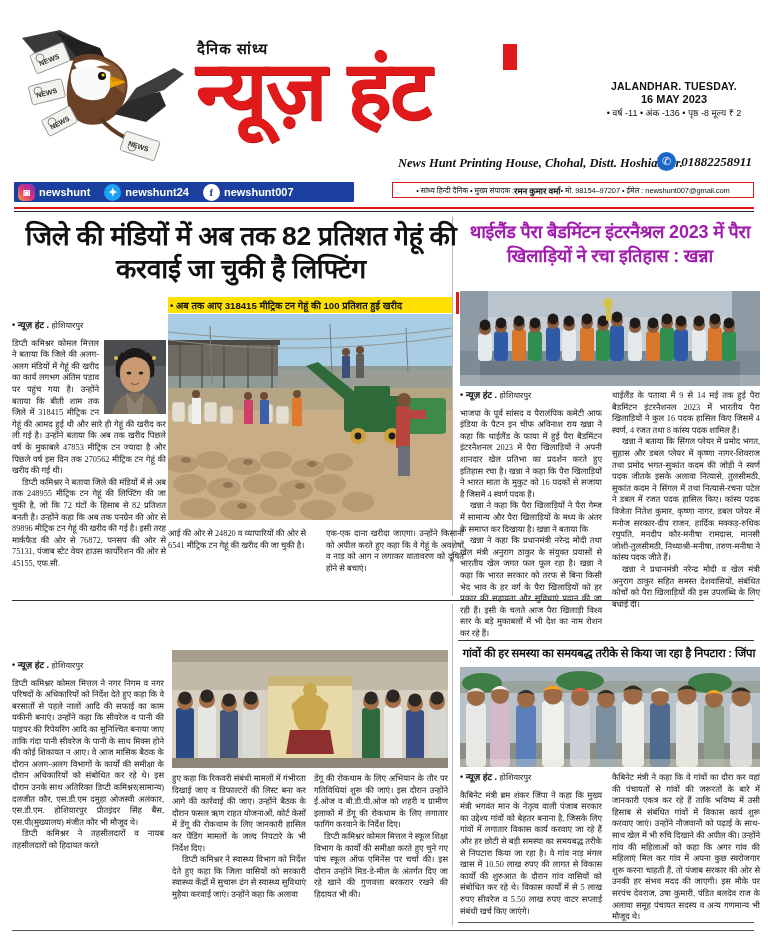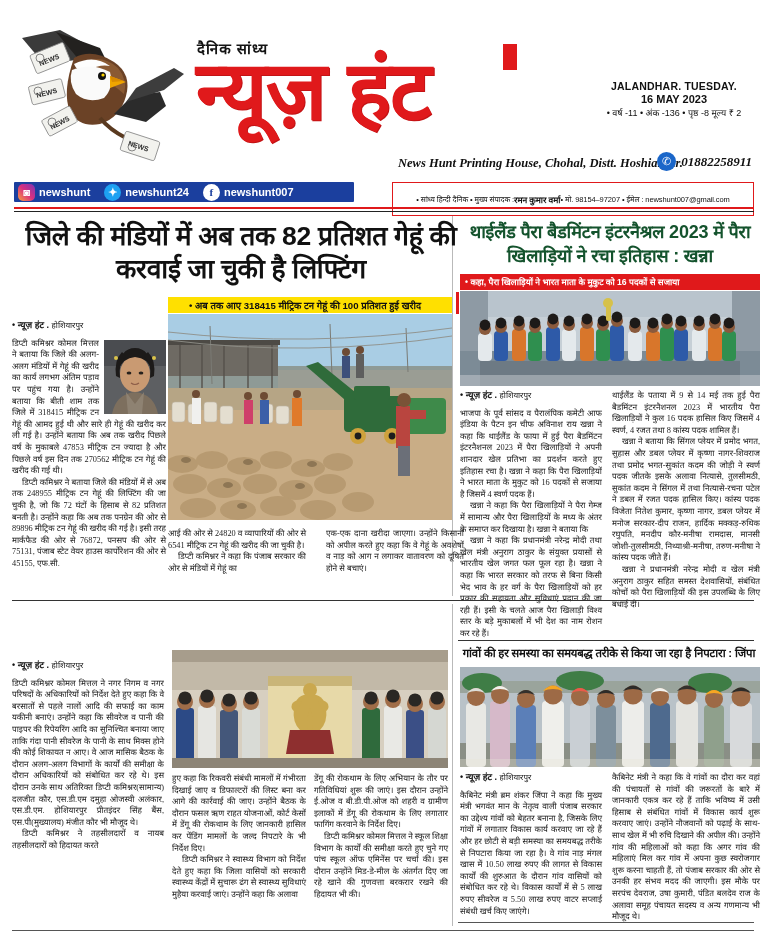--- a/index.html
+++ b/index.html
@@ -86,21 +86,21 @@
   .soc .sic {
     width: 17px; height: 17px; border-radius: 4px;
     display: flex; align-items: center; justify-content: center;
     font-size: 11px; font-weight: 700; color: #fff;
   }
   .sic.insta { background: linear-gradient(45deg,#f9a03c,#d9307f,#7d34b5); border-radius: 5px; }
   .sic.tw { background: #1da1f2; border-radius: 50%; }
   .sic.fb { background: #ffffff; color: #1b3f9e; border-radius: 50%; font-family:"Liberation Serif",serif; }
 
   .editbar {
-    position: absolute; left: 392px; top: 182px; right: 14px; height: 34px;
+    position: absolute; left: 392px; top: 182px; right: 14px; height: 16px;
     border: 1.6px solid #e0191b; background: #fff;
     display: flex; align-items: center; justify-content: center;
     font-family: "Liberation Sans", sans-serif; font-size: 7.5px; color: #111;
     white-space: nowrap; letter-spacing: -0.1px;
   }
   .editbar b { font-size: 8.5px; }
 
   .rule-red { position:absolute; left:14px; right:14px; top:207px; height:2px; background:#e0191b; }
   .rule-thin { position:absolute; left:14px; right:14px; top:211px; height:1px; background:#222; }
 
@@ -118,37 +118,37 @@
   .hl-left {
     position: absolute; left: 12px; top: 220px; width: 432px;
     font-family: "Liberation Sans", sans-serif;
     font-weight: 700; font-size: 26.5px; line-height: 33px;
     color: #111; text-align: center; letter-spacing: -0.3px; margin-left: 13px;
   }
   .hl-right {
     position: absolute; left: 462px; top: 220px; width: 296px;
     font-family: "Liberation Sans", sans-serif;
     font-weight: 700; font-size: 18px; line-height: 24px;
-    color: #14532d; text-align: center; letter-spacing: -0.2px;
+    color: #a21caf; text-align: center; letter-spacing: -0.2px;
   }
 
   .byline {
     font-family: "Liberation Sans", sans-serif; font-size: 9px;
     color: #111; font-weight: 700; margin-bottom: 6px;
   }
   .byline .loc { font-weight: 400; font-size: 8px; }
   .byline .dot { color: #111; }
 
   
   .kicker-yellow {
     position: absolute; left: 168px; top: 297px; width: 284px; height: 16px;
     background: #ffe000;
     font-family: "Liberation Sans", sans-serif; font-weight: 700;
     font-size: 9.6px; color: #111;
-    display: flex; align-items: center; padding-left: 21px;
+    display: flex; align-items: center; padding-left: 2px;
     white-space: nowrap; overflow: hidden;
   }
   .kicker-red {
     position: absolute; left: 460px; top: 274px; width: 300px; height: 16px;
     background: #e0191b;
     font-family: "Liberation Sans", sans-serif; font-weight: 700;
     font-size: 8.6px; color: #fff;
     display: flex; align-items: center; padding-left: 5px;
     white-space: nowrap; overflow: hidden;
   }
@@ -434,29 +434,27 @@
         <circle cx="12" cy="18" r="2" fill="#d9c24a"></circle>
         <circle cx="50" cy="18" r="2" fill="#d9c24a"></circle>
       </svg>
     </div>
     <p class="noind">डिप्टी कमिश्नर कोमल मित्तल ने बताया कि जिले की अलग-अलग मंडियों में गेहूं की खरीद का कार्य लगभग अंतिम पड़ाव पर पहुंच गया है। उन्होंने बताया कि बीती शाम तक जिले में 318415 मीट्रिक टन गेहूं की आमद हुई थी और सारे ही गेहूं की खरीद कर ली गई है। उन्होंने बताया कि अब तक खरीद पिछले वर्ष के मुकाबले 47853 मीट्रिक टन ज्यादा है और पिछले वर्ष इस दिन तक 270562 मीट्रिक टन गेहूं की खरीद की गई थी।</p>
     <p>डिप्टी कमिश्नर ने बताया जिले की मंडियों में से अब तक 248955 मीट्रिक टन गेहूं की लिफ्टिंग की जा चुकी है, जो कि 72 घंटों के हिसाब से 82 प्रतिशत बनती है। उन्होंने कहा कि अब तक पनग्रेन की ओर से 89896 मीट्रिक टन गेहूं की खरीद की गई है। इसी तरह मार्कफैड की ओर से 76872, पनसप की ओर से 75131, पंजाब स्टेट वेयर हाउस कार्पोरेशन की ओर से 45155, एफ.सी.</p>
   </div>
 
   <div class="col c2a">
     <p class="noind">आई की ओर से 24820 व व्यापारियों की ओर से 6541 मीट्रिक टन गेहूं की खरीद की जा चुकी है।</p>
-    <p>डिप्टी कमिश्नर ने कहा कि पंजाब सरकार की ओर से मंडियों में गेहूं का</p>
   </div>
 
   <div class="col c3a">
     <p class="noind">एक-एक दाना खरीदा जाएगा। उन्होंने किसानों को अपील करते हुए कहा कि वे गेहूं के अवशेषों व नाड़ को आग न लगाकर वातावरण को दूषित होने से बचाएं।</p>
   </div>
 
   <div class="hl-right">थाईलैंड पैरा बैडमिंटन इंटरनैश्रल 2023 में पैरा खिलाड़ियों ने रचा इतिहास : खन्ना</div>
-  <div class="kicker-red">• कहा, पैरा खिलाड़ियों ने भारत माता के मुकुट को 16 पदकों से सजाया</div>
 
   <div class="photo ph-group">
     <svg viewBox="0 0 300 95" preserveAspectRatio="none">
       <rect width="300" height="95" fill="#c6cfd6"></rect>
       <rect y="0" width="300" height="26" fill="#b9c4cd"></rect>
       <rect x="0" y="0" width="28" height="60" fill="#8e9aa4"></rect>
       <rect x="272" y="0" width="28" height="60" fill="#8e9aa4"></rect>
       <rect y="60" width="300" height="35" fill="#7c8b96"></rect>
       <g>
         <g fill="#2e5aa8">

